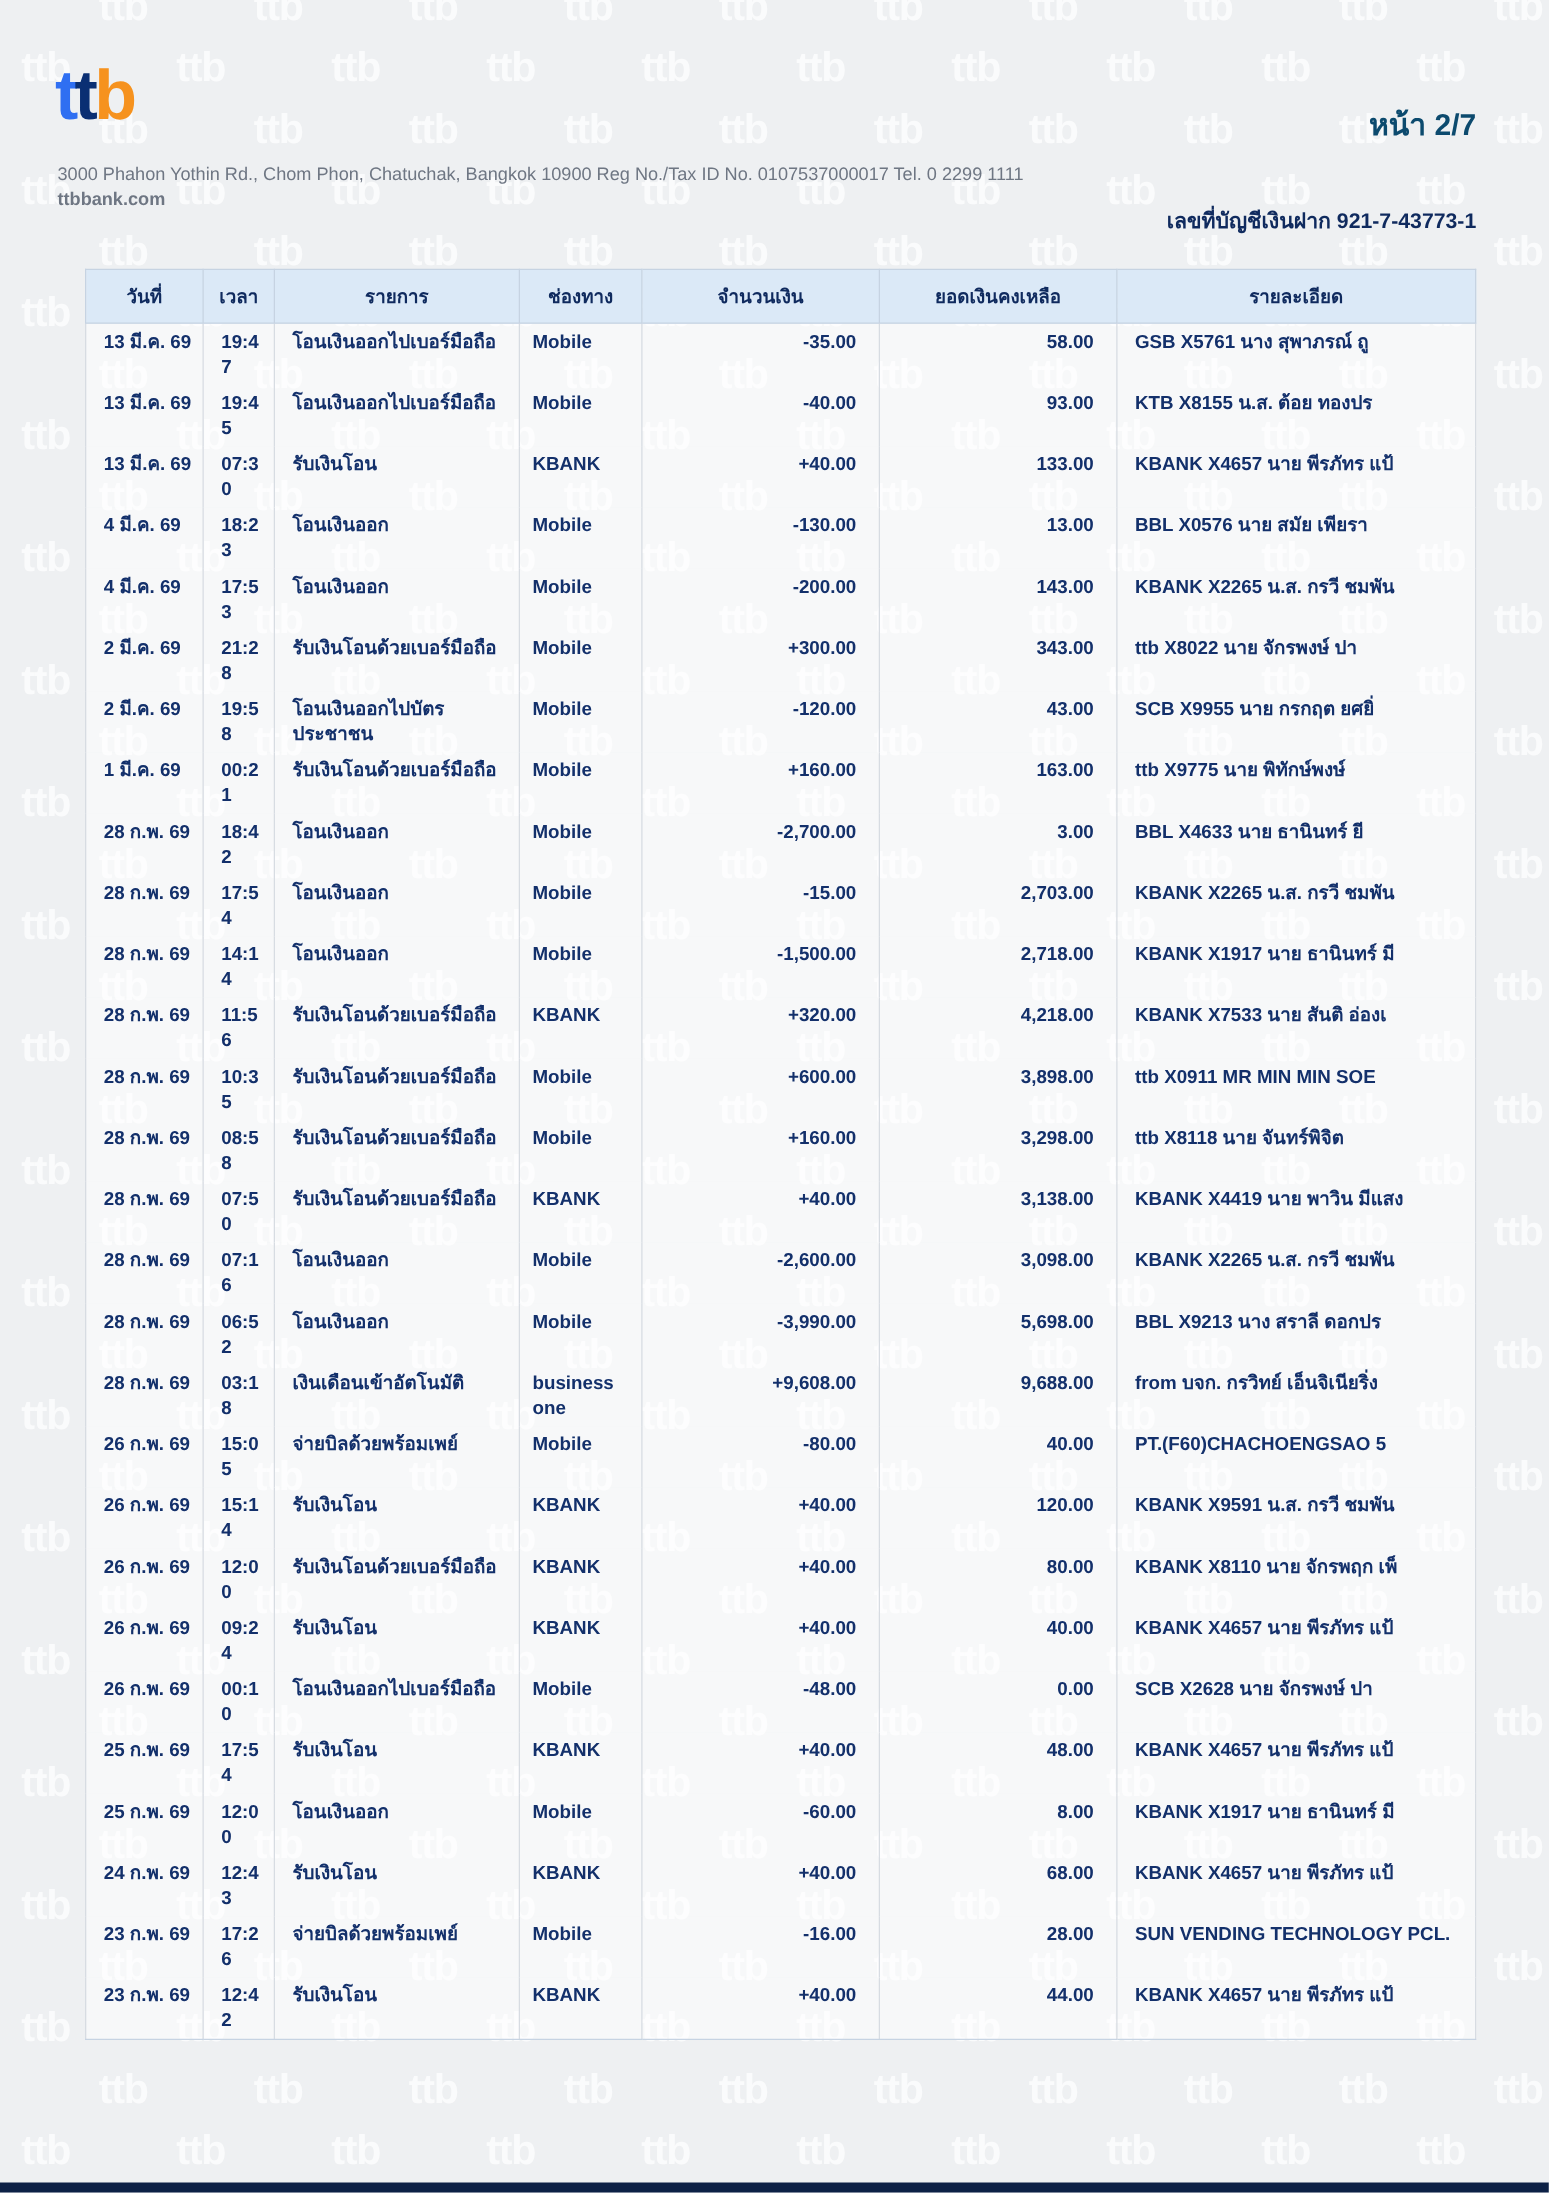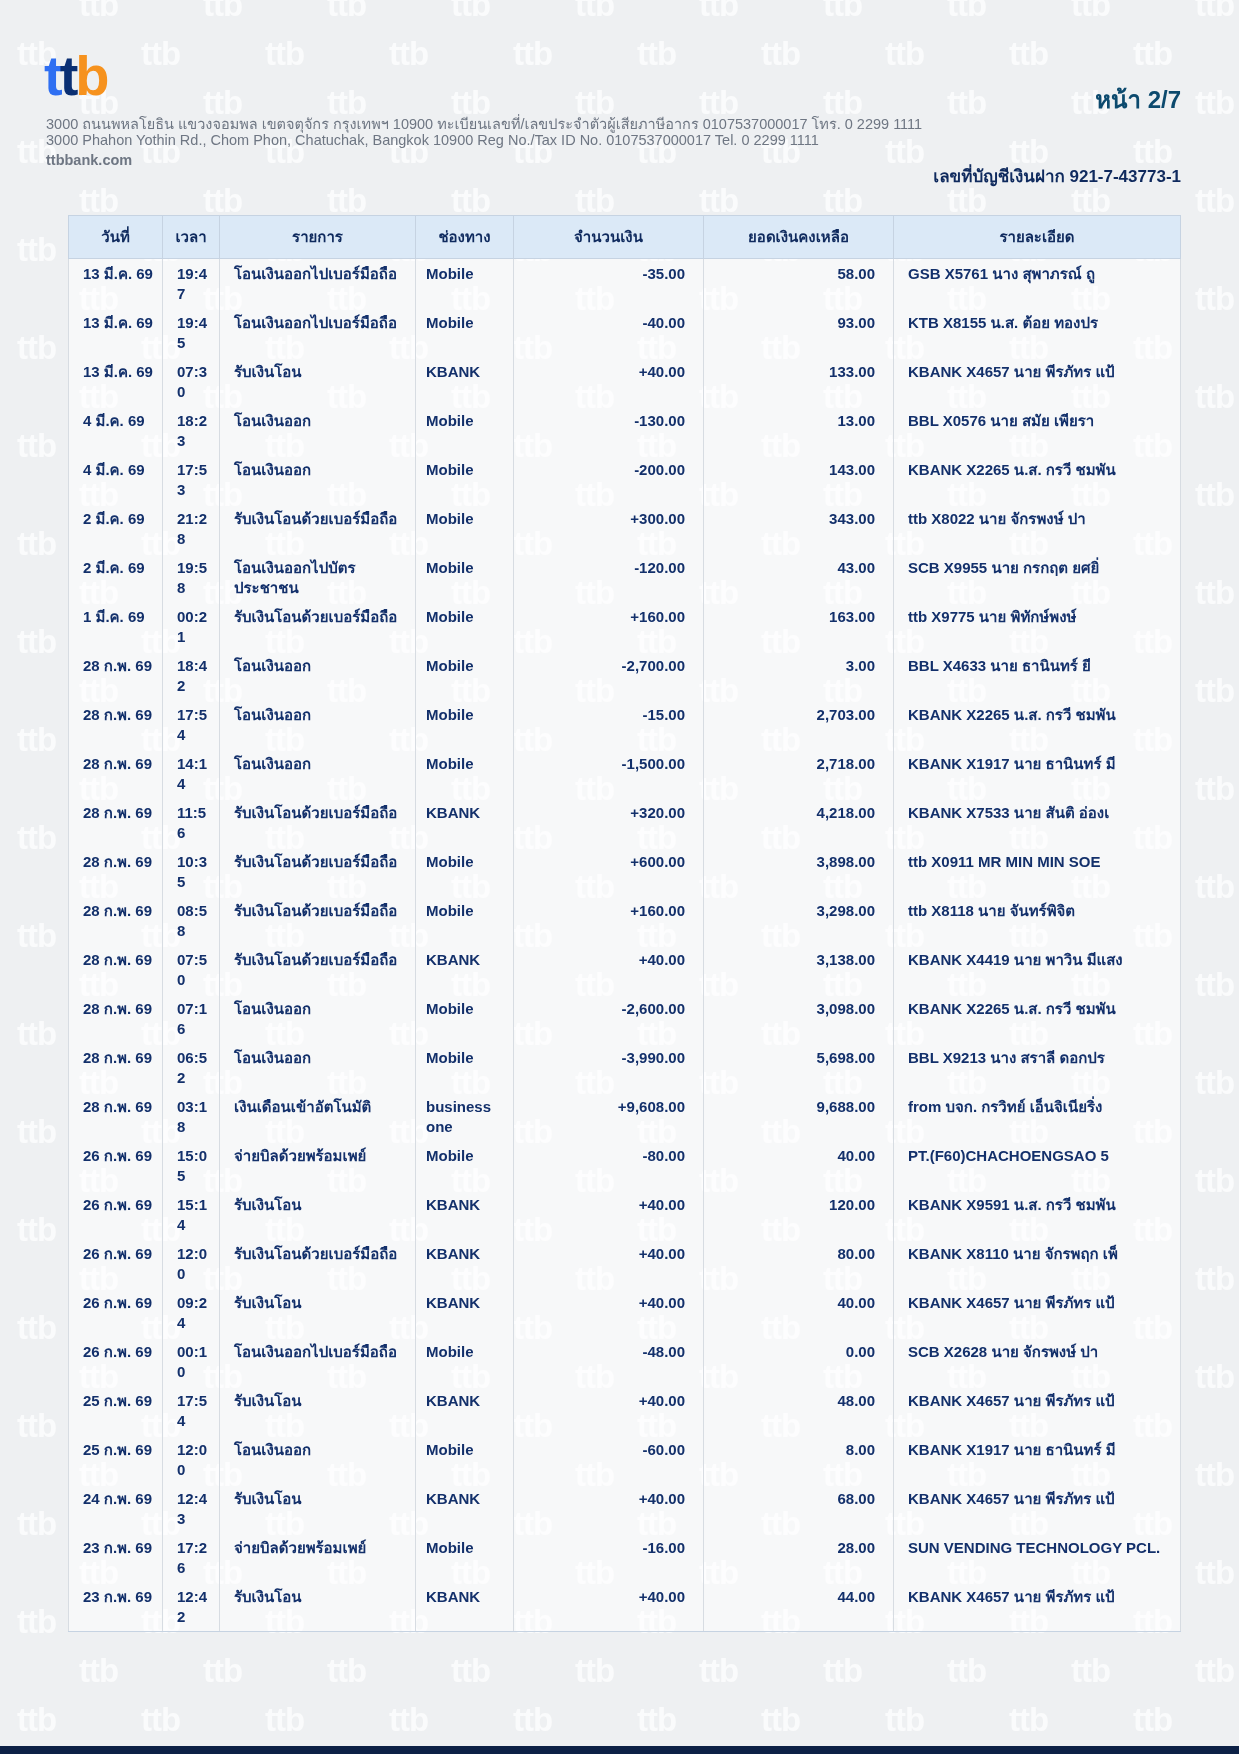--- a/index.html
+++ b/index.html
@@ -432,21 +432,20 @@
     <span style="left: 1195px; top: 1750px;">ttb</span>
   </div>
 
 <div class="content">
 
   <div class="logo" aria-label="ttb logo"><span class="t1">t</span><span class="t2">t</span><span class="b">b</span></div>
 
 
   <div class="page-label">หน้า 2/7</div>
 
-  <div class="addr addr-th">3000 ถนนพหลโยธิน แขวงจอมพล เขตจตุจักร กรุงเทพฯ 10900 ทะเบียนเลขที่/เลขประจำตัวผู้เสียภาษีอากร 0107537000017 โทร. 0 2299 1111</div>
   <div class="addr addr-en">3000 Phahon Yothin Rd., Chom Phon, Chatuchak, Bangkok 10900 Reg No./Tax ID No. 0107537000017 Tel. 0 2299 1111</div>
   <div class="website">ttbbank.com</div>
 
   <div class="account-label">เลขที่บัญชีเงินฝาก 921-7-43773-1</div>
 
   <div class="table-wrap">
     <table>
       <colgroup>
           <col style="width: 94px;">
           <col style="width: 57px;">

